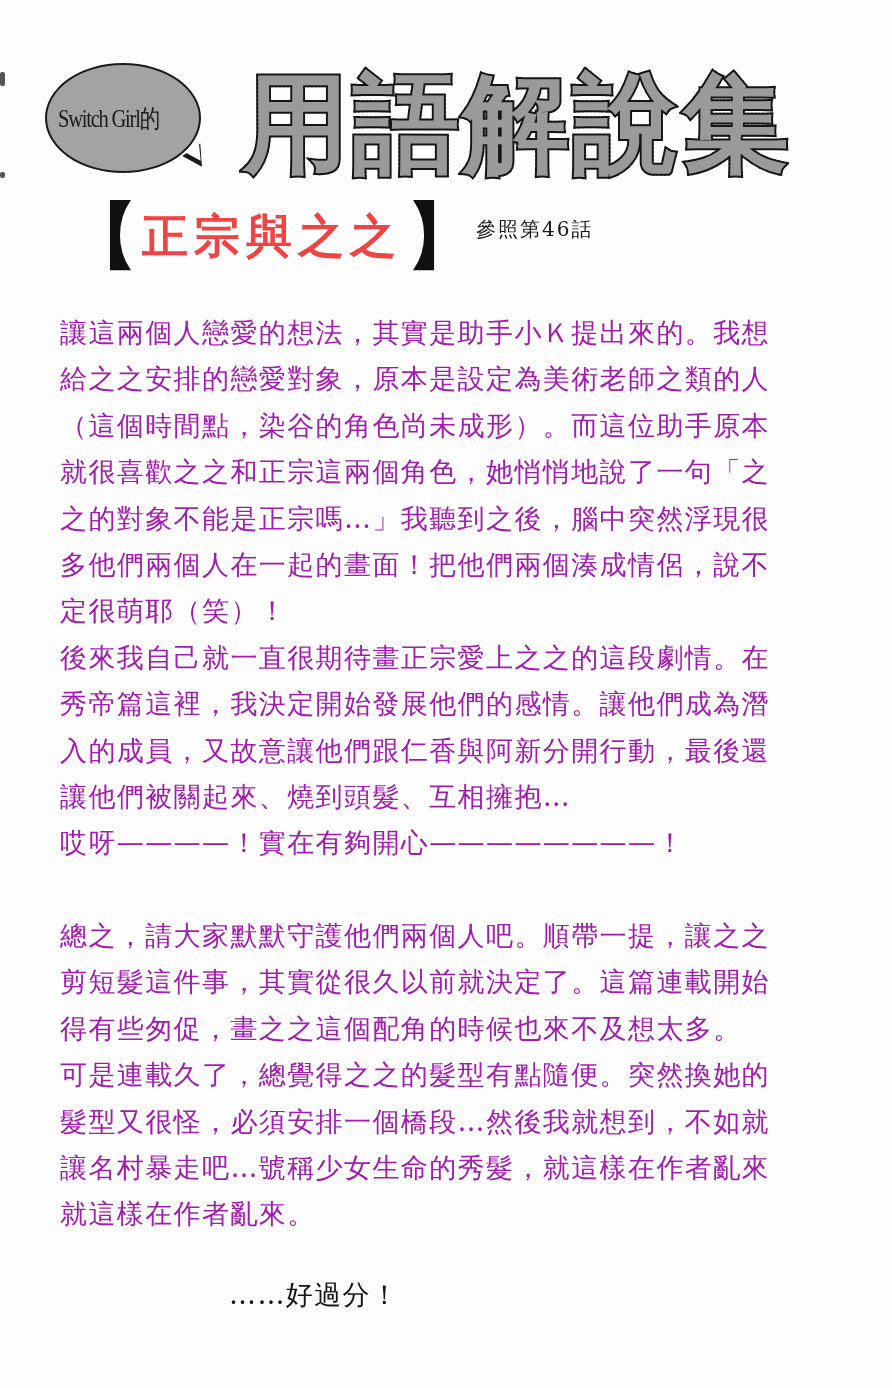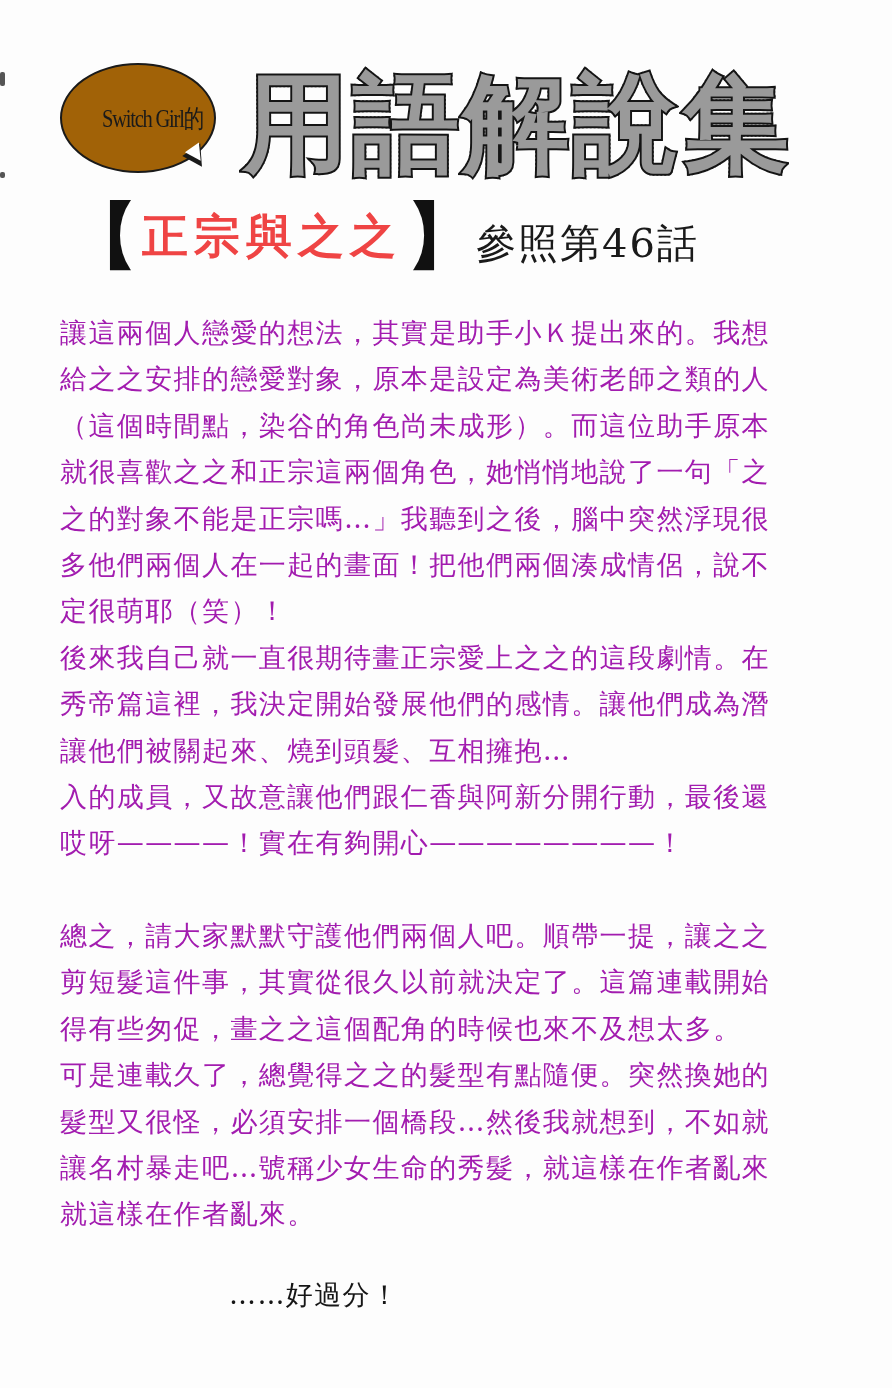--- a/index.html
+++ b/index.html
@@ -15,30 +15,30 @@
       font-family: "DejaVu Serif", "Liberation Serif", serif;
       color: #141414;
     }
     .page {
       position: absolute;
       inset: 0;
     }
     
     .bubble {
       position: absolute;
-      left: 60px;
+      left: 45px;
       top: 63px;
       width: 156px;
       height: 110px;
       border: 2px solid #1a1a1a;
       border-radius: 50%;
-      background: #a16207;
+      background: #a3a3a3;
       display: flex;
       align-items: center;
-      justify-content: flex-end;
+      justify-content: flex-start;
       box-sizing: border-box;
     }
     .bubble-tail {
       position: absolute;
       left: 186px;
       top: 148px;
       width: 0;
       height: 0;
       border-left: 10px solid transparent;
       border-right: 12px solid transparent;
@@ -109,21 +109,21 @@
       letter-spacing: 6px;
       line-height: 80px;
       color: #ef4444;
       padding: 0 4px;
     }
     .reference {
       position: absolute;
       left: 476px;
       top: 216px;
       font-family: "DejaVu Serif", serif;
-      font-size: 40px;
+      font-size: 20px;
       letter-spacing: 2px;
       color: #1a1a1a;
     }
     
     .body-text {
       position: absolute;
       left: 60px;
       top: 310px;
       width: 780px;
     }
@@ -188,22 +188,22 @@
   <div class="body-text">
     <div class="line">讓這兩個人戀愛的想法，其實是助手小Ｋ提出來的。我想</div>
     <div class="line">給之之安排的戀愛對象，原本是設定為美術老師之類的人</div>
     <div class="line">（這個時間點，染谷的角色尚未成形）。而這位助手原本</div>
     <div class="line">就很喜歡之之和正宗這兩個角色，她悄悄地說了一句「之</div>
     <div class="line">之的對象不能是正宗嗎…」我聽到之後，腦中突然浮現很</div>
     <div class="line">多他們兩個人在一起的畫面！把他們兩個湊成情侶，說不</div>
     <div class="line">定很萌耶（笑）！</div>
     <div class="line">後來我自己就一直很期待畫正宗愛上之之的這段劇情。在</div>
     <div class="line">秀帝篇這裡，我決定開始發展他們的感情。讓他們成為潛</div>
+    <div class="line">入的成員，又故意讓他們跟仁香與阿新分開行動，最後還</div>
     <div class="line">讓他們被關起來、燒到頭髮、互相擁抱…</div>
-    <div class="line">入的成員，又故意讓他們跟仁香與阿新分開行動，最後還</div>
     <div class="line">哎呀————！實在有夠開心————————！</div>
     <div class="line spacer"></div>
     <div class="line">總之，請大家默默守護他們兩個人吧。順帶一提，讓之之</div>
     <div class="line">剪短髮這件事，其實從很久以前就決定了。這篇連載開始</div>
     <div class="line">得有些匆促，畫之之這個配角的時候也來不及想太多。</div>
     <div class="line">可是連載久了，總覺得之之的髮型有點隨便。突然換她的</div>
     <div class="line">髮型又很怪，必須安排一個橋段…然後我就想到，不如就</div>
     <div class="line">讓名村暴走吧…號稱少女生命的秀髮，就這樣在作者亂來</div>
     <div class="line">就這樣在作者亂來。</div>
   </div>

